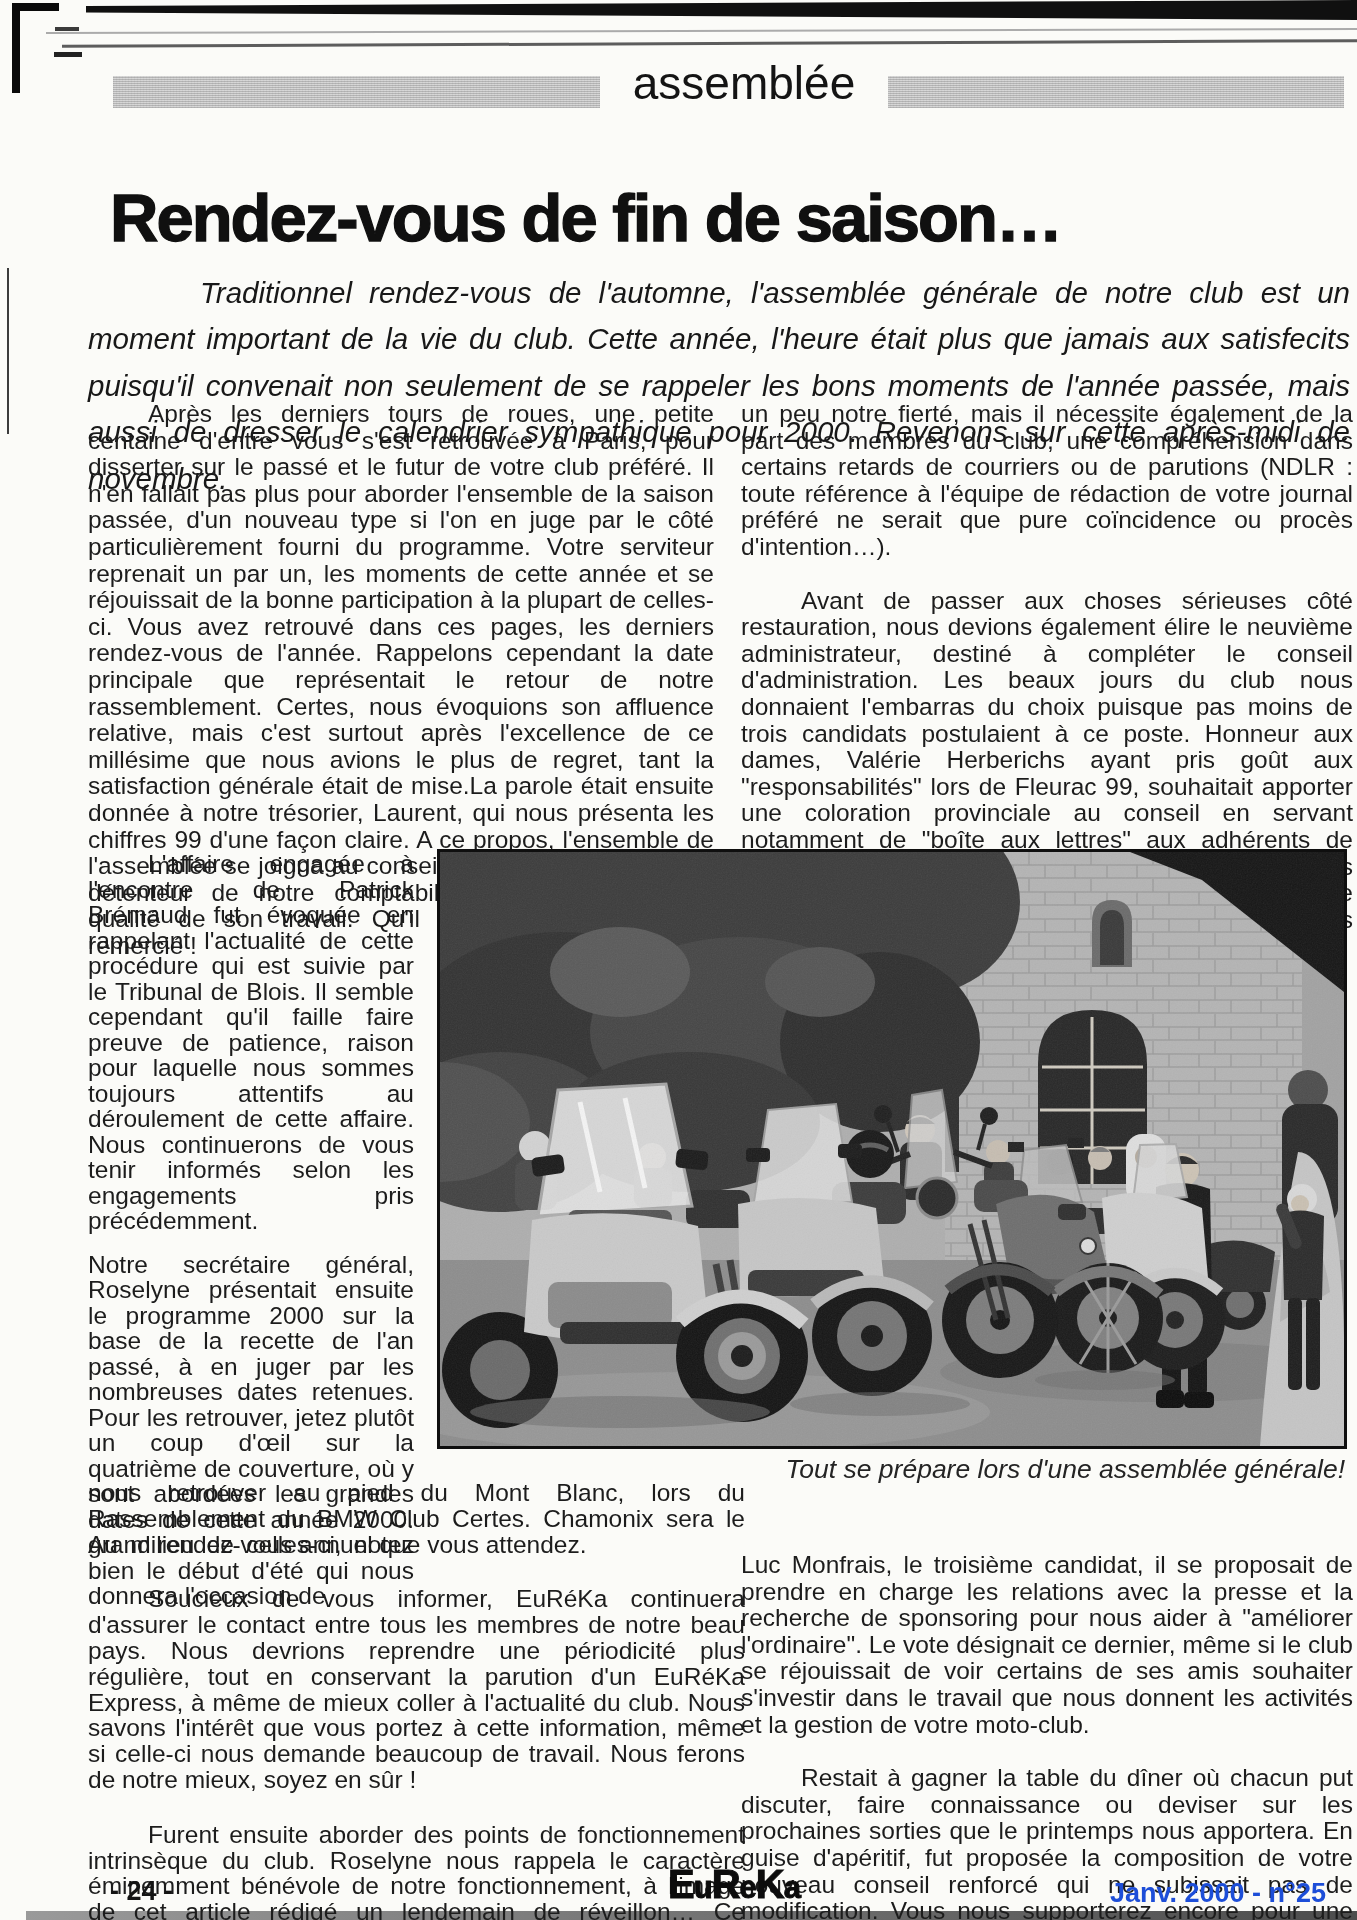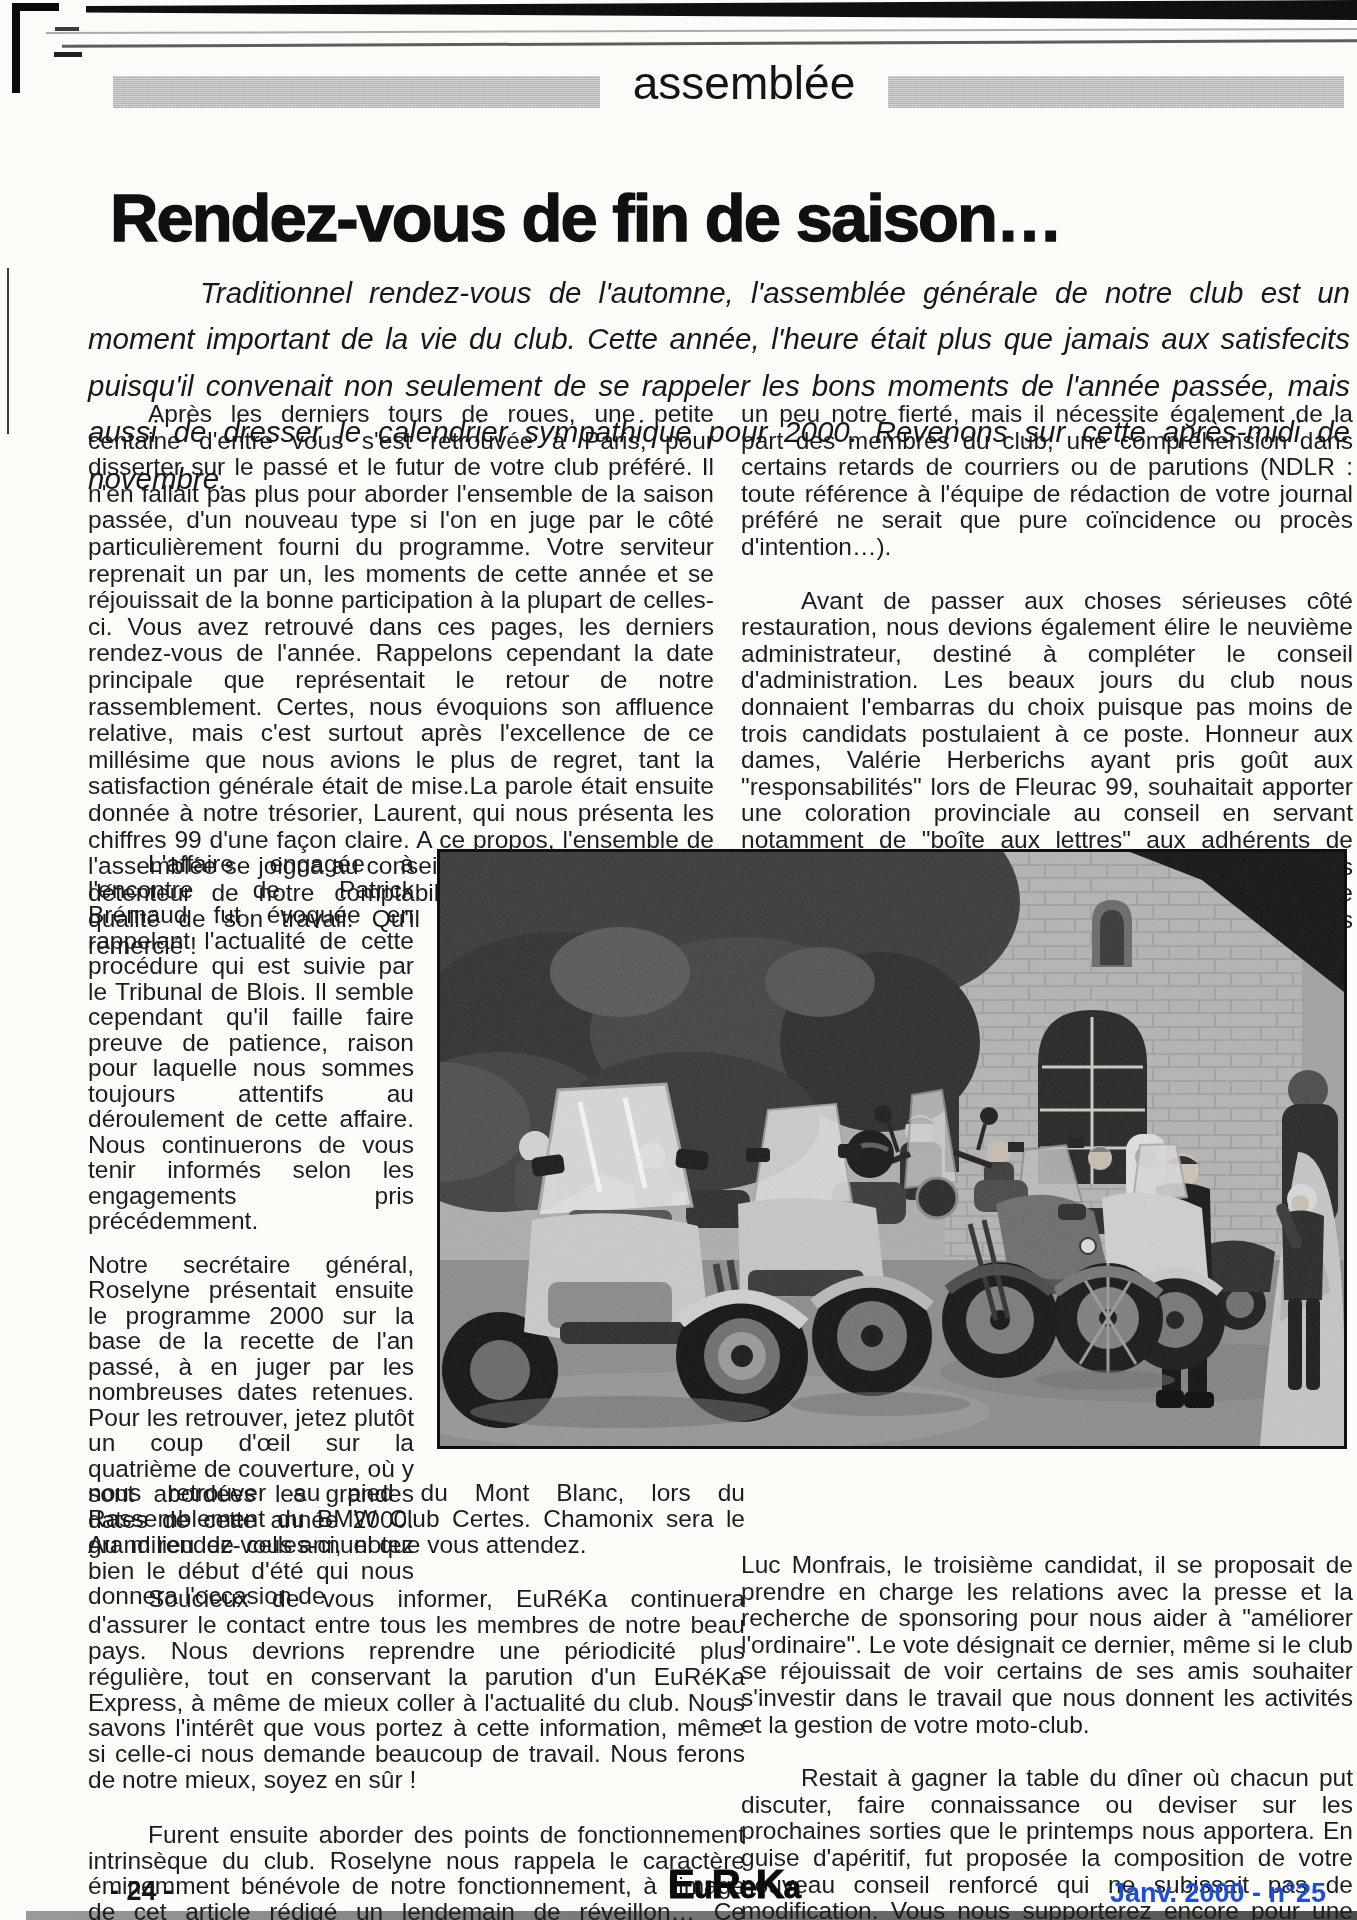--- a/index.html
+++ b/index.html
@@ -262,20 +262,21 @@
           <circle cx="302" cy="504" r="11" fill="#1c1c1c"></circle>
         <path d="M240 470 Q302 418 364 472" stroke="#cfcfcf" stroke-width="14" fill="none"></path>
         <ellipse cx="180" cy="560" rx="150" ry="16" fill="#6f6f6f" opacity=".55"></ellipse>
         <ellipse cx="440" cy="552" rx="90" ry="12" fill="#6f6f6f" opacity=".5"></ellipse>
         <ellipse cx="665" cy="528" rx="70" ry="10" fill="#6f6f6f" opacity=".5"></ellipse>
       </g>
 
       <rect width="904" height="594" filter="url(#grain)" opacity="0.10"></rect>
     </svg>
   </div>
+  <div class="caption">Tout se prépare lors d'une assemblée générale!</div>
 
   <div class="col-bl">
     <p class="para">nous retrouver au pied du Mont Blanc, lors du Rassemblement du BMW Club Certes. Chamonix sera le grand rendez-vous annuel que vous attendez.</p>
     <p class="para ind g16">Soucieux de vous informer, EuRéKa continuera d'assurer le contact entre tous les membres de notre beau pays. Nous devrions reprendre une périodicité plus régulière, tout en conservant la parution d'un EuRéKa Express, à même de mieux coller à l'actualité du club. Nous savons l'intérêt que vous portez à cette information, même si celle-ci nous demande beaucoup de travail. Nous ferons de notre mieux, soyez en sûr !</p>
     <p class="para ind g16">Furent ensuite aborder des points de fonctionnement intrinsèque du club. Roselyne nous rappela le caractère éminemment bénévole de notre fonctionnement, à l'image de cet article rédigé un lendemain de réveillon… Ce fonctionnement est</p>
   </div>
   <div class="col-br">
     <p class="para">Luc Monfrais, le troisième candidat, il se proposait de prendre en charge les relations avec la presse et la recherche de sponsoring pour nous aider à "améliorer l'ordinaire". Le vote désignait ce dernier, même si le club se réjouissait de voir certains de ses amis souhaiter s'investir dans le travail que nous donnent les activités et la gestion de votre moto-club.</p>
     <p class="para ind g26">Restait à gagner la table du dîner où chacun put discuter, faire connaissance ou deviser sur les prochaines sorties que le printemps nous apportera. En guise d'apéritif, fut proposée la composition de votre nouveau conseil renforcé qui ne subissait pas de modification. Vous nous supporterez encore pour une année supplémentaire…  Courage !!!</p>
   </div>

